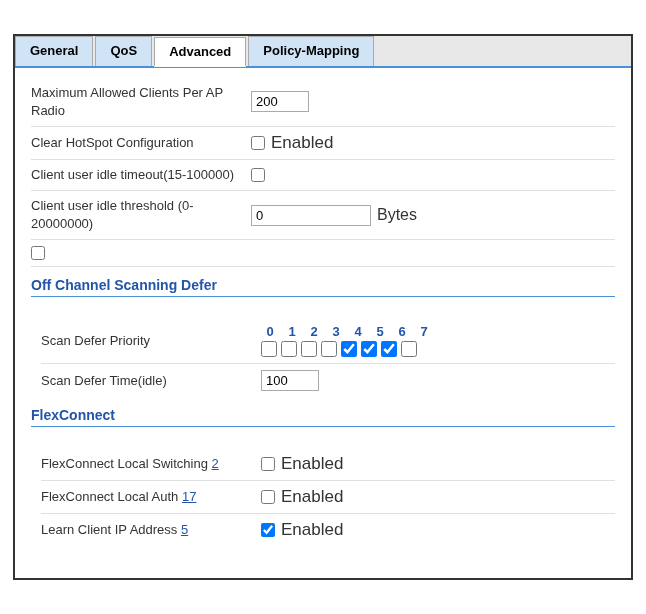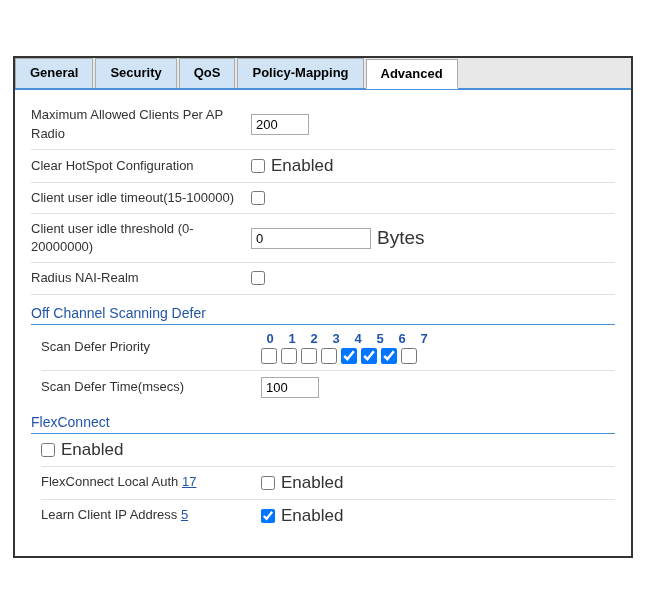--- a/index.html
+++ b/index.html
@@ -37,21 +37,21 @@
     .tab.active {
       background: #fff;
       border-bottom: 2px solid #fff;
       color: #000;
       position: relative;
       top: 1px;
       z-index: 2;
     }
     
     .content {
-      padding: 10px 16px 24px 16px;
+      padding: 10px 16px 32px 16px;
       background: #fff;
     }
     .form-row {
       display: flex;
       align-items: center;
       padding: 6px 0;
       border-bottom: 1px solid #e0e0e0;
     }
     .form-row:last-child {
       border-bottom: none;
@@ -77,29 +77,29 @@
     }
     input[type="text"].wide {
       width: 120px;
     }
     input[type="checkbox"] {
       width: 14px;
       height: 14px;
       cursor: pointer;
     }
     .unit-label {
-      font-size: 19px;
+      font-size: 16px;
       color: #333;
     }
     
     .section-header {
       color: #2255aa;
-      font-weight: normal;
+      font-weight: bold;
       font-size: 14px;
-      margin: 10px 0 0 0;
+      margin: 10px 0 21px 0;
       border-bottom: 1px solid #4a90d9;
       padding-bottom: 3px;
     }
     
     .scan-defer-numbers {
       display: flex;
       gap: 4px;
       color: #2255aa;
       font-weight: bold;
       font-size: 13px;
@@ -131,24 +131,23 @@
       padding-left: 10px;
     }
   </style>
 </head>
 <body>
 
 <div class="container">
 
   <div class="tabs">
     <div class="tab">General</div>
-    <div class="tab">Security</div>
     <div class="tab">QoS</div>
+    <div class="tab active">Advanced</div>
     <div class="tab">Policy-Mapping</div>
-    <div class="tab active">Advanced</div>
   </div>
 
   <div class="content">
 
     <div class="form-row">
       <div class="label-col">Maximum Allowed Clients Per AP Radio</div>
       <div class="control-col">
         <input type="text" value="200" style="">
       </div>
     </div>
@@ -170,21 +169,20 @@
 
     <div class="form-row">
       <div class="label-col">Client user idle threshold (0-20000000)</div>
       <div class="control-col">
         <input type="text" class="wide" value="0" style="">
         <span class="unit-label">Bytes</span>
       </div>
     </div>
 
     <div class="form-row">
-      <div class="label-col">Radius NAI-Realm</div>
       <div class="control-col">
         <input type="checkbox" style="">
       </div>
     </div>
 
 
     <div class="section-header">Off Channel Scanning Defer</div>
 
     <div class="inner-section">
 
@@ -210,32 +208,37 @@
               <input type="checkbox" checked="" style="">
               <input type="checkbox" checked="" style="">
               <input type="checkbox" checked="" style="">
               <input type="checkbox" style="">
             </div>
           </div>
         </div>
       </div>
 
       <div class="form-row">
-        <div class="label-col">Scan Defer Time(msecs)</div>
+        <div class="label-col">Scan Defer Time(idle)</div>
         <div class="control-col">
           <input type="text" value="100" style="">
         </div>
       </div>
     </div>
 
     <div class="section-header">FlexConnect</div>
 
     <div class="inner-section">
 
       <div class="form-row">
+        <div class="label-col">
+          <span>FlexConnect Local Switching</span>
+          <span> </span>
+          <span class="link-num">2</span>
+        </div>
         <div class="control-col">
           <input type="checkbox" style="">
           <span class="enabled-label">Enabled</span>
         </div>
       </div>
 
       <div class="form-row">
         <div class="label-col">
           <span>FlexConnect Local Auth</span>
           <span> </span>

